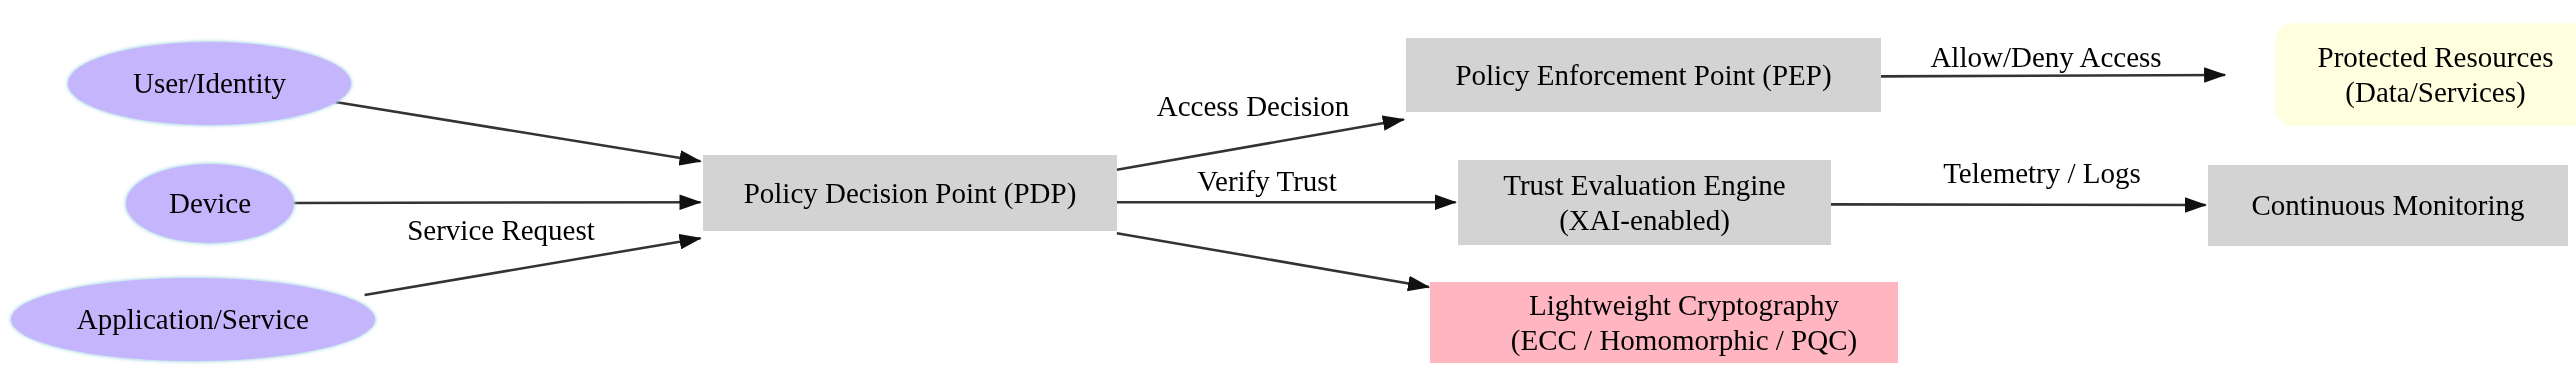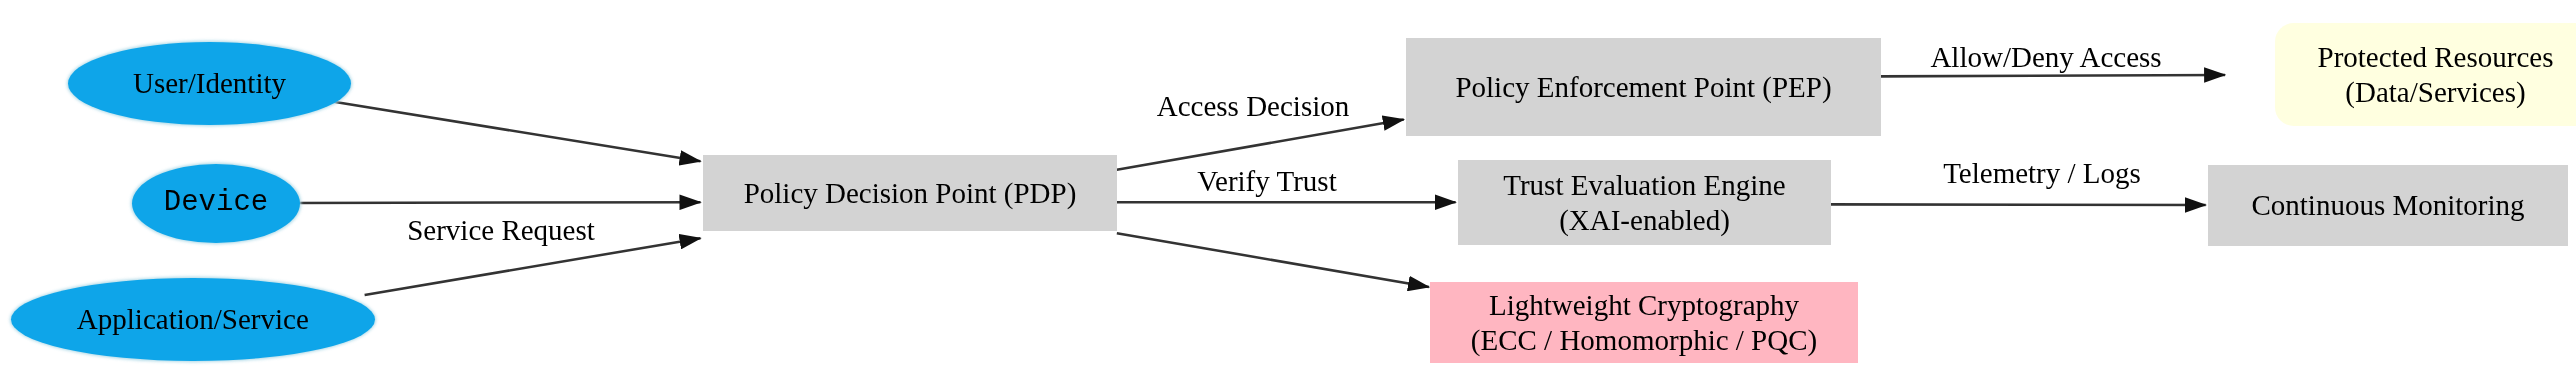--- a/index.html
+++ b/index.html
@@ -30,21 +30,21 @@
     align-items: center;
     justify-content: center;
     text-align: center;
     white-space: pre-line;
     color: #000000;
     font-size: 29px;
     line-height: 1.18;
   }
   .ellipse {
     border-radius: 50%;
-    background: #0ea5e9;
+    background: #c4b5fd;
     box-shadow: 0 0 2.9px 1.4px rgba(173,216,230,0.85);
   }
   .box-gray   { background: #d3d3d3; }
   .box-pink   { background: #ffb6c1; }
   .box-yellow { background: #ffffe0; border-radius: 18.7px; }
   .edge-label {
     position: absolute;
     transform: translate(-50%, -50%);
     white-space: nowrap;
     color: #000000;
@@ -68,32 +68,32 @@
     <line x1="507" y1="410" x2="974" y2="331" marker-end="url(#arrow)"></line>
     <line x1="1553" y1="236" x2="1952" y2="166" marker-end="url(#arrow)"></line>
     <line x1="1553" y1="281" x2="2024" y2="281" marker-end="url(#arrow)"></line>
     <line x1="1553" y1="324" x2="1987" y2="399" marker-end="url(#arrow)"></line>
     <line x1="2615" y1="106" x2="3094" y2="104" marker-end="url(#arrow)"></line>
     <line x1="2545" y1="284" x2="3067" y2="285" marker-end="url(#arrow)"></line>
   </svg>
 
   <div class="node ellipse" style="left:68px;  top:42px;  width:283px; height:83px;">User/Identity</div>
 
-  <div class="node ellipse" style="left:132px; top:164px; width:168px; height:79px;font-family:Liberation Mono, monospace;">Device</div>
+  <div class="node ellipse" style="left:126px; top:164px; width:168px; height:79px;">Device</div>
 
   <div class="node ellipse" style="left:10.8px;  top:278px; width:364px; height:83px;">Application/Service</div>
 
   <div class="node box-gray" style="left:703px; top:155px; width:414px; height:76px;">Policy Decision Point (PDP)</div>
 
-  <div class="node box-gray" style="left:1406px; top:38px; width:475px; height:98px;">Policy Enforcement Point (PEP)</div>
+  <div class="node box-gray" style="left:1406px; top:38px; width:475px; height:74px;">Policy Enforcement Point (PEP)</div>
 
   <div class="node box-gray" style="left:1458px; top:160px; width:373px; height:85px;">Trust Evaluation Engine
 (XAI-enabled)</div>
 
-  <div class="node box-pink" style="left:1430px; top:282px; width:428px; height:81px;">Lightweight Cryptography
+  <div class="node box-pink" style="left:1430px; top:282px; width:428px; height:81px;padding-left:40px;">Lightweight Cryptography
 (ECC / Homomorphic / PQC)</div>
 
   <div class="node box-yellow" style="left:2227px; top:23px; width:321px; height:103px;margin-left:48px;">Protected Resources
 (Data/Services)</div>
 
   <div class="node box-gray" style="left:2208px; top:165px; width:360px; height:81px;">Continuous Monitoring</div>
 
 
 
   <div class="edge-label" style="left:501px;  top:230px;">Service Request</div>

